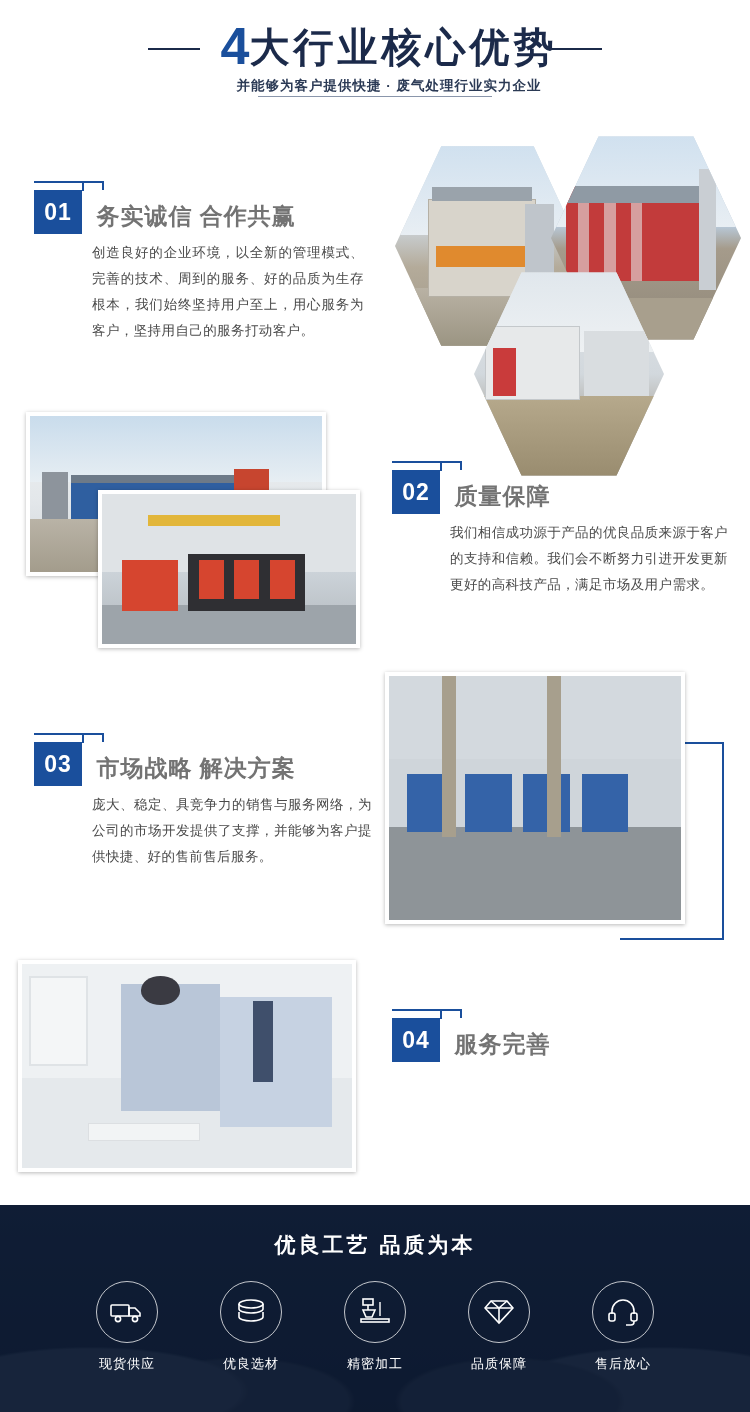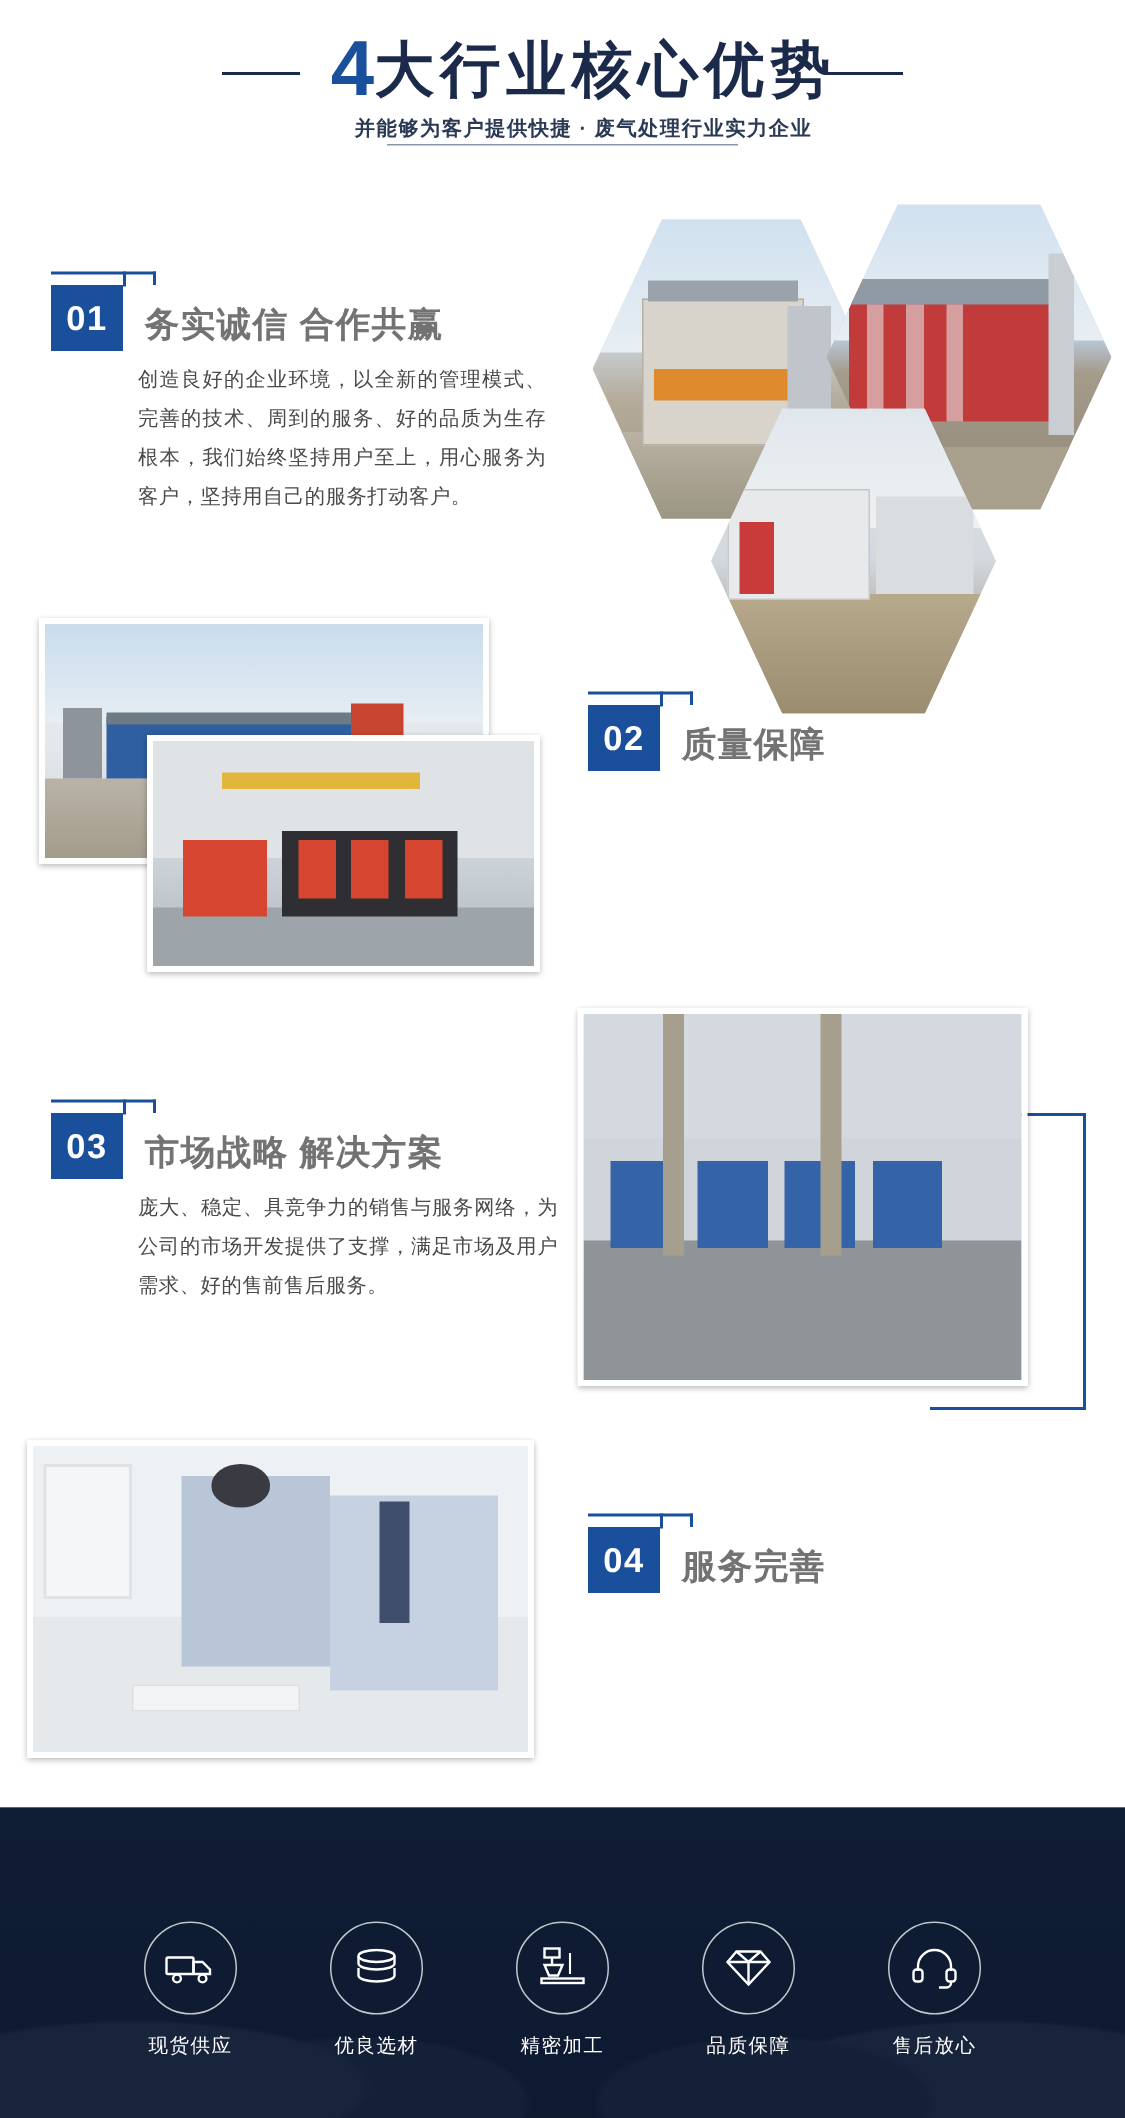--- a/index.html
+++ b/index.html
@@ -218,20 +218,21 @@
     <div class="bar" style="left:66%; top:44%; width:10%; height:26%; background:#d6452f;"></div>
     <div class="bar" style="left:18%; top:14%; width:52%; height:7%; background:#e2b63a;"></div>
   </div>
 </div>
 
 <div class="block" style="left:392px; top:470px; width:330px;">
   <div class="badge-wrap">
     <span class="num-badge">02</span>
   </div>
   <span class="sec-title">质量保障</span>
+  <div class="sec-body" style="margin-left:58px; width:278px;">我们相信成功源于产品的优良品质来源于客户的支持和信赖。我们会不断努力引进开发更新更好的高科技产品，满足市场及用户需求。</div>
 </div>
 
 <div class="deco-rect" style="left:620px; top:742px; width:104px; height:198px;"></div>
 
 <div class="photo scene-e" style="left:385px; top:672px; width:300px; height:252px;">
   <div class="ph-inner">
     <div class="bar" style="left:0; top:0; width:100%; height:34%; background:#d3d9de;"></div>
     <div class="bar" style="left:0; top:34%; width:100%; height:28%; background:#cfd5da;"></div>
     <div class="bar" style="left:0; bottom:0; width:100%; height:38%; background:#8e9498;"></div>
     <div class="bar" style="left:6%; top:40%; width:16%; height:24%; background:#3463a8;"></div>
@@ -241,21 +242,21 @@
     <div class="bar" style="left:18%; top:0; width:5%; height:66%; background:#a79f8d;"></div>
     <div class="bar" style="left:54%; top:0; width:5%; height:66%; background:#a79f8d;"></div>
   </div>
 </div>
 
 <div class="block" style="left:34px; top:742px; width:340px;">
   <div class="badge-wrap">
     <span class="num-badge">03</span>
   </div>
   <span class="sec-title">市场战略 解决方案</span>
-  <div class="sec-body" style="margin-left:58px; width:280px;">庞大、稳定、具竞争力的销售与服务网络，为公司的市场开发提供了支撑，满足市场及用户需求、好的售前售后服务。</div>
+  <div class="sec-body" style="margin-left:58px; width:280px;">庞大、稳定、具竞争力的销售与服务网络，为公司的市场开发提供了支撑，并能够为客户提供快捷、好的售前售后服务。</div>
 </div>
 
 <div class="photo scene-d" style="left:18px; top:960px; width:338px; height:212px;">
   <div class="ph-inner">
     <div class="bar" style="left:0; top:0; width:100%; height:56%; background:#eef1f3;"></div>
     <div class="bar" style="left:0; bottom:0; width:100%; height:44%; background:#e5e9ec;"></div>
     <div class="bar" style="left:2%; top:6%; width:18%; height:44%; background:#f4f6f7; border:2px solid #dfe3e6;"></div>
     <div class="bar" style="left:30%; top:10%; width:30%; height:62%; background:#b9c6d8;"></div>
     <div class="bar" style="left:36%; top:6%; width:12%; height:14%; background:#3a3a42; border-radius:50%;"></div>
     <div class="bar" style="left:60%; top:16%; width:34%; height:64%; background:#c6d2e2;"></div>
@@ -267,20 +268,21 @@
 <div class="block" style="left:392px; top:1018px; width:330px;">
   <div class="badge-wrap">
     <span class="num-badge">04</span>
   </div>
   <span class="sec-title">服务完善</span>
 </div>
 
 <div class="footer">
   <div class="footer-photo f-people"></div>
   <div class="footer-overlay"></div>
+  <div class="footer-title">优良工艺  品质为本</div>
 
   <div class="footer-items">
 
     <div class="f-item">
       <div class="f-circle">
         <svg width="34" height="24" viewBox="0 0 34 24" fill="none" stroke="#ffffff" stroke-width="1.6">
           <rect x="1" y="5" width="18" height="11" rx="1"></rect>
           <path d="M19 8h6l5 5v3h-11z"></path>
           <circle cx="8" cy="19" r="2.6"></circle>
           <circle cx="25" cy="19" r="2.6"></circle>

